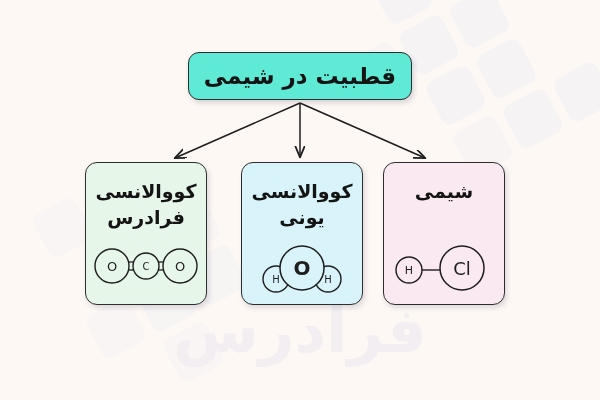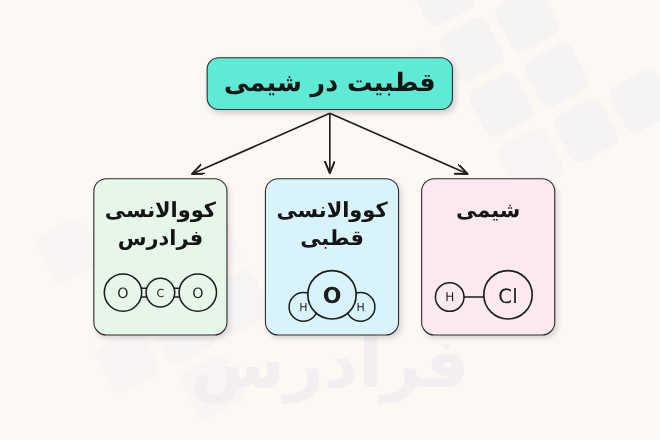--- a/index.html
+++ b/index.html
@@ -226,21 +226,21 @@
         <text x="21" y="31" text-anchor="middle" font-size="13" font-family="'DejaVu Sans',sans-serif" fill="#1e1e1e">O</text>
         <text x="55" y="30" text-anchor="middle" font-size="10" font-family="'DejaVu Sans',sans-serif" fill="#1e1e1e">C</text>
         <text x="89" y="31" text-anchor="middle" font-size="13" font-family="'DejaVu Sans',sans-serif" fill="#1e1e1e">O</text>
       </svg>
     </div>
   </div>
 
   <div class="node-box blue">
     <div class="node-label">
       <div>کووالانسی</div>
-      <div>قطبی</div>
+      <div>یونی</div>
     </div>
     <div class="molecule">
       <svg width="100" height="54" viewBox="0 0 100 54">
         <circle cx="24" cy="39" r="13" fill="#d9f3fa" stroke="#1e1e1e" stroke-width="1.4"></circle>
         <circle cx="76" cy="39" r="13" fill="#d9f3fa" stroke="#1e1e1e" stroke-width="1.4"></circle>
         <circle cx="50" cy="28" r="22" fill="#d9f3fa" stroke="#1e1e1e" stroke-width="1.5"></circle>
         <text x="50" y="35" text-anchor="middle" font-size="20" font-weight="bold" font-family="'DejaVu Sans',sans-serif" fill="#1e1e1e">O</text>
         <text x="24" y="43" text-anchor="middle" font-size="10" font-family="'DejaVu Sans',sans-serif" fill="#1e1e1e">H</text>
         <text x="76" y="43" text-anchor="middle" font-size="10" font-family="'DejaVu Sans',sans-serif" fill="#1e1e1e">H</text>
       </svg>

